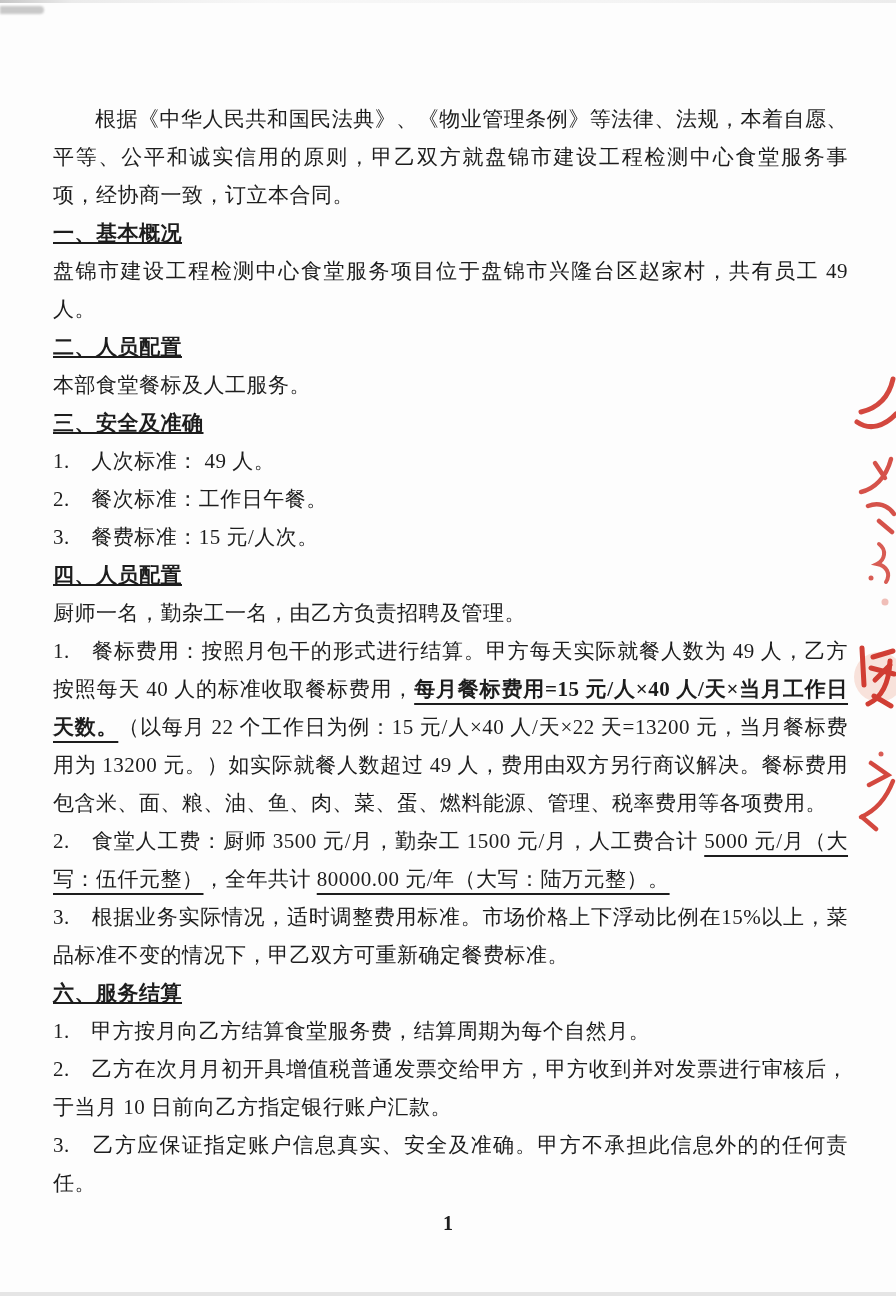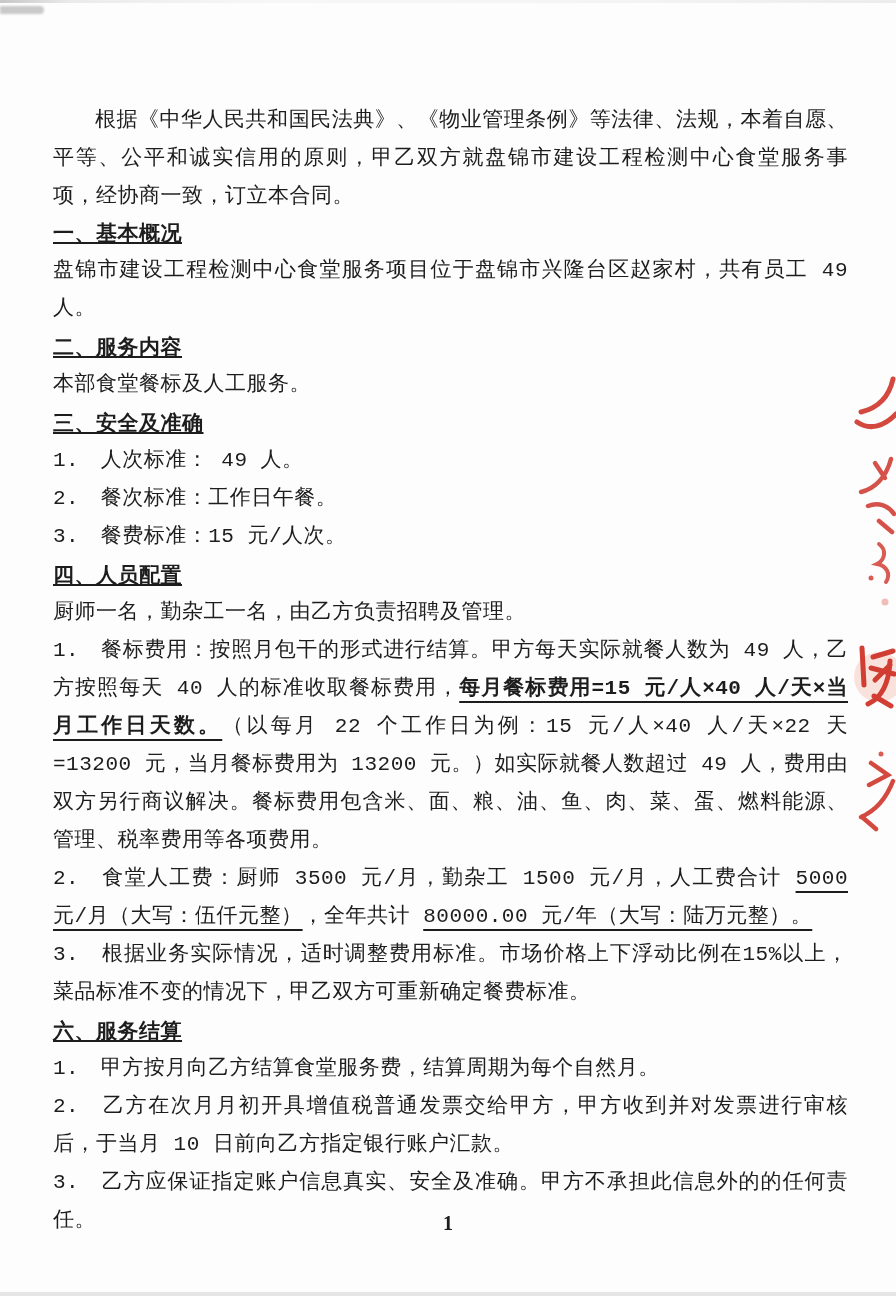--- a/index.html
+++ b/index.html
@@ -15,21 +15,21 @@
   .content{
     position:absolute;
     left:53px;right:48px;top:100px;
     font-size:21px;
     line-height:38px;
     text-align:justify;
     letter-spacing:.5px;
   }
   .content p{margin:0;padding:0;}
   .intro{text-indent:42px;}
-  .ind{margin-left:42px;font-family:Liberation Mono, monospace;}
+  .ind{margin-left:42px;}
   .heading{font-weight:700;margin-left:42px;text-decoration:underline;}
   .u{
     text-decoration:underline;
     text-decoration-thickness:1.6px;
     text-underline-offset:7px;
   }
   .bu{
     font-weight:700;
     text-decoration:underline;
     text-decoration-thickness:2px;
@@ -68,21 +68,21 @@
 
   <div class="scan-artifact-top"></div>
   <div class="scan-smudge"></div>
 
   <div class="content">
     <p class="intro"><span>根据《中华人民共和国民法典》、《物业管理条例》等法律、法规，本着自愿、平等、公平和诚实信用的原则，甲乙双方就盘锦市建设工程检测中心食堂服务事项，经协商一致，订立本合同。</span></p>
 
     <p class="heading"><span>一、基本概况</span></p>
     <p class="ind"><span>盘锦市建设工程检测中心食堂服务项目位于盘锦市兴隆台区赵家村，共有员工 49 人。</span></p>
 
-    <p class="heading"><span>二、服务内容</span></p>
+    <p class="heading"><span>二、人员配置</span></p>
     <p class="ind"><span>本部食堂餐标及人工服务。</span></p>
 
     <p class="heading"><span>三、安全及准确</span></p>
     <p class="ind"><span>1.　人次标准： 49 人。</span></p>
     <p class="ind"><span>2.　餐次标准：工作日午餐。</span></p>
     <p class="ind"><span>3.　餐费标准：15 元/人次。</span></p>
 
     <p class="heading"><span>四、人员配置</span></p>
     <p class="ind"><span>厨师一名，勤杂工一名，由乙方负责招聘及管理。</span></p>
 

